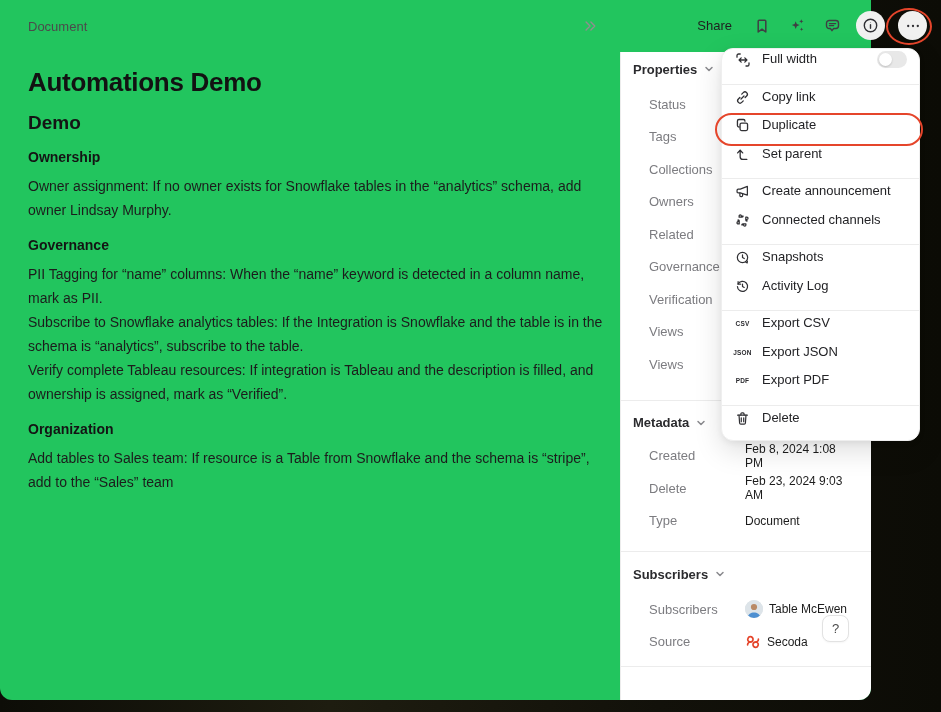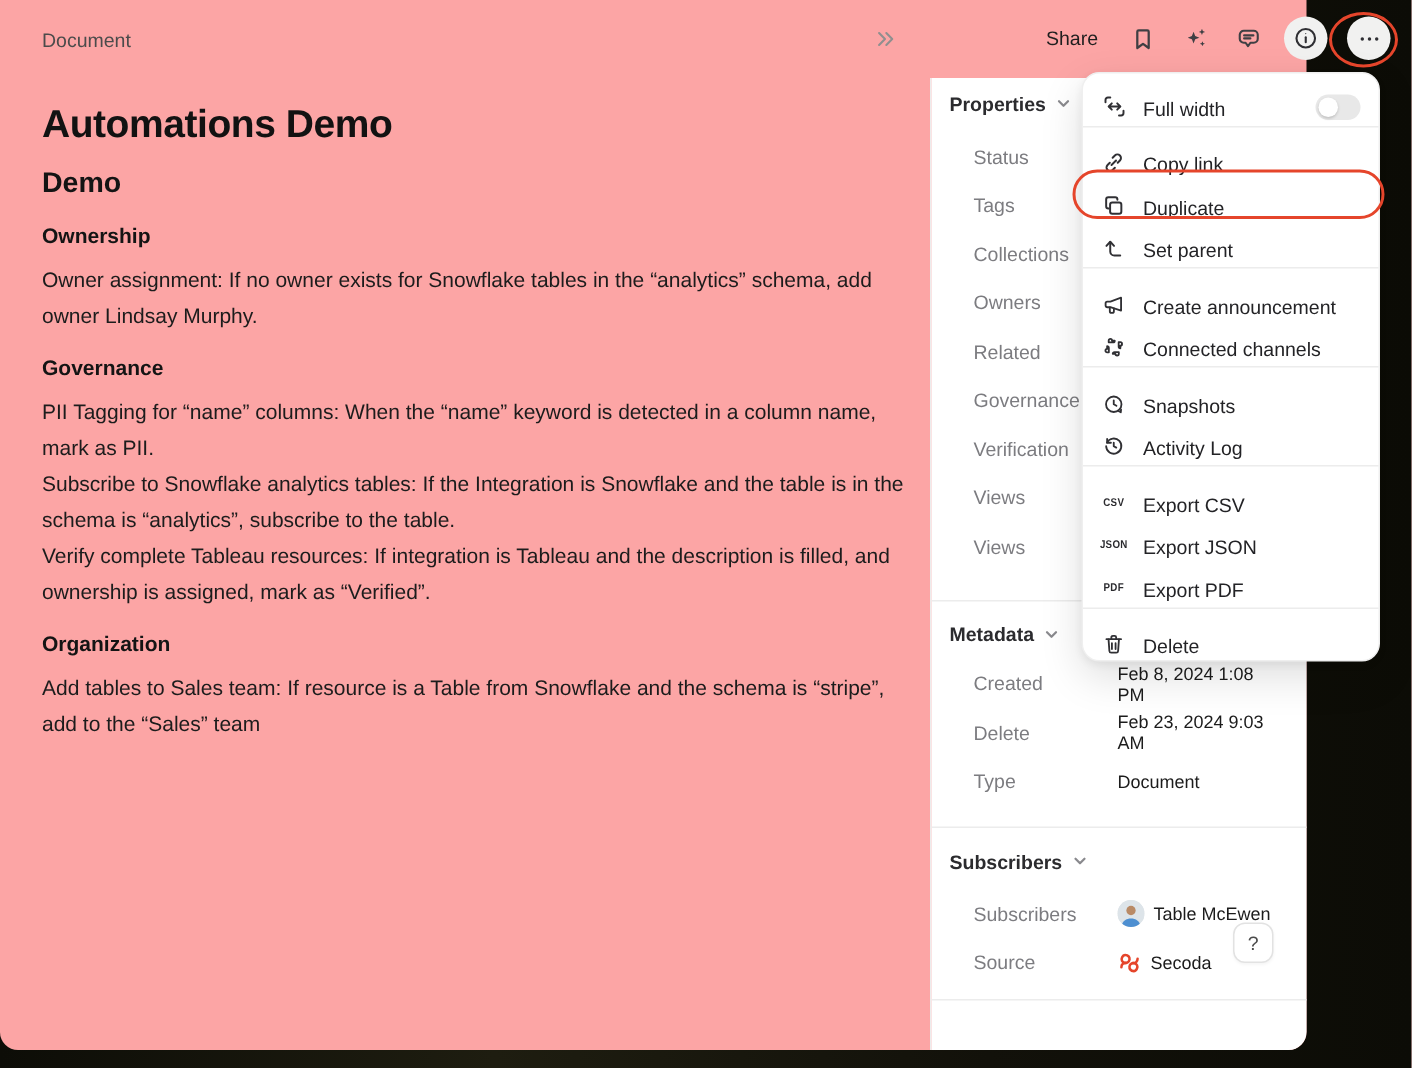--- a/index.html
+++ b/index.html
@@ -3,21 +3,21 @@
 <meta charset="utf-8">
 <style>
   * { margin:0; padding:0; box-sizing:border-box; }
   html,body { width:941px; height:712px; }
   body {
     font-family:"Liberation Sans","DejaVu Sans",sans-serif;
     background:linear-gradient(90deg,#0d0d07,#1e1d10 35%,#12110a 70%,#0c0c06);
     overflow:hidden;
   }
   .app {
-    position:relative; width:871px; height:700px; background:#fca5a5;
+    position:relative; width:871px; height:700px; background:#22c55e;
     border-radius:0 0 12px 12px; overflow:visible;
   }
 
   
   .topbar { position:absolute; left:0; top:0; width:941px; height:52px; display:flex; align-items:center; }
   .doc-type { position:absolute; left:28px; top:19px; font-size:13px; color:#4b4b4b; }
   .collapse-btn { position:absolute; left:580px; top:16px; width:20px; height:20px; color:#8f8f8f; display:flex; align-items:center; justify-content:center; cursor:pointer; }
   .top-actions { position:absolute; right:14px; top:11px; display:flex; align-items:center; gap:13px; }
   .share-btn { font-size:13px; font-weight:500; color:#1f1f1f; padding:4px 6px; cursor:pointer; }
   .tb-icon { width:22px; height:22px; display:flex; align-items:center; justify-content:center; color:#3f3f43; cursor:pointer; }
@@ -53,21 +53,21 @@
     display:flex; align-items:center; justify-content:center; font-size:13px; color:#4b4b4b; cursor:pointer;
   }
 
   
   .menu {
     position:absolute; left:721px; top:48px; width:199px; background:#ffffff;
     border-radius:12px; border:1px solid #efefef;
     box-shadow:0 10px 28px rgba(0,0,0,.13), 0 2px 6px rgba(0,0,0,.06);
     padding:2px 0; z-index:40;
   }
-  .menu-item { height:28.5px; display:flex; align-items:flex-end; padding:0 12px; cursor:pointer; }
+  .menu-item { height:28.5px; display:flex; align-items:flex-start; padding:0 12px; cursor:pointer; }
   .mi-icon { width:17px; height:17px; display:flex; align-items:center; justify-content:center; color:#303034; margin-right:11px; flex:none; }
   .mi-label { font-size:13px; color:#232326; }
   .file-ic { font-size:6.5px; font-weight:700; letter-spacing:0.2px; color:#2a2a2e; font-family:"Liberation Sans",sans-serif; transform:scaleY(1.15); }
   .menu-divider { height:1px; background:#ececec; margin:4px 0; }
   .toggle { margin-left:auto; width:30px; height:17px; border-radius:9px; background:#e8e8e8; position:relative; cursor:pointer; }
   .toggle .knob { position:absolute; left:2px; top:2px; width:13px; height:13px; border-radius:50%; background:#fff; box-shadow:0 1px 2px rgba(0,0,0,.18); }
 
   
   .annot { position:absolute; border:2.5px solid #e5452b; background:transparent; pointer-events:none; }
   .annot-more { left:886px; top:8px; width:46px; height:37px; border-radius:50%; z-index:50; }

